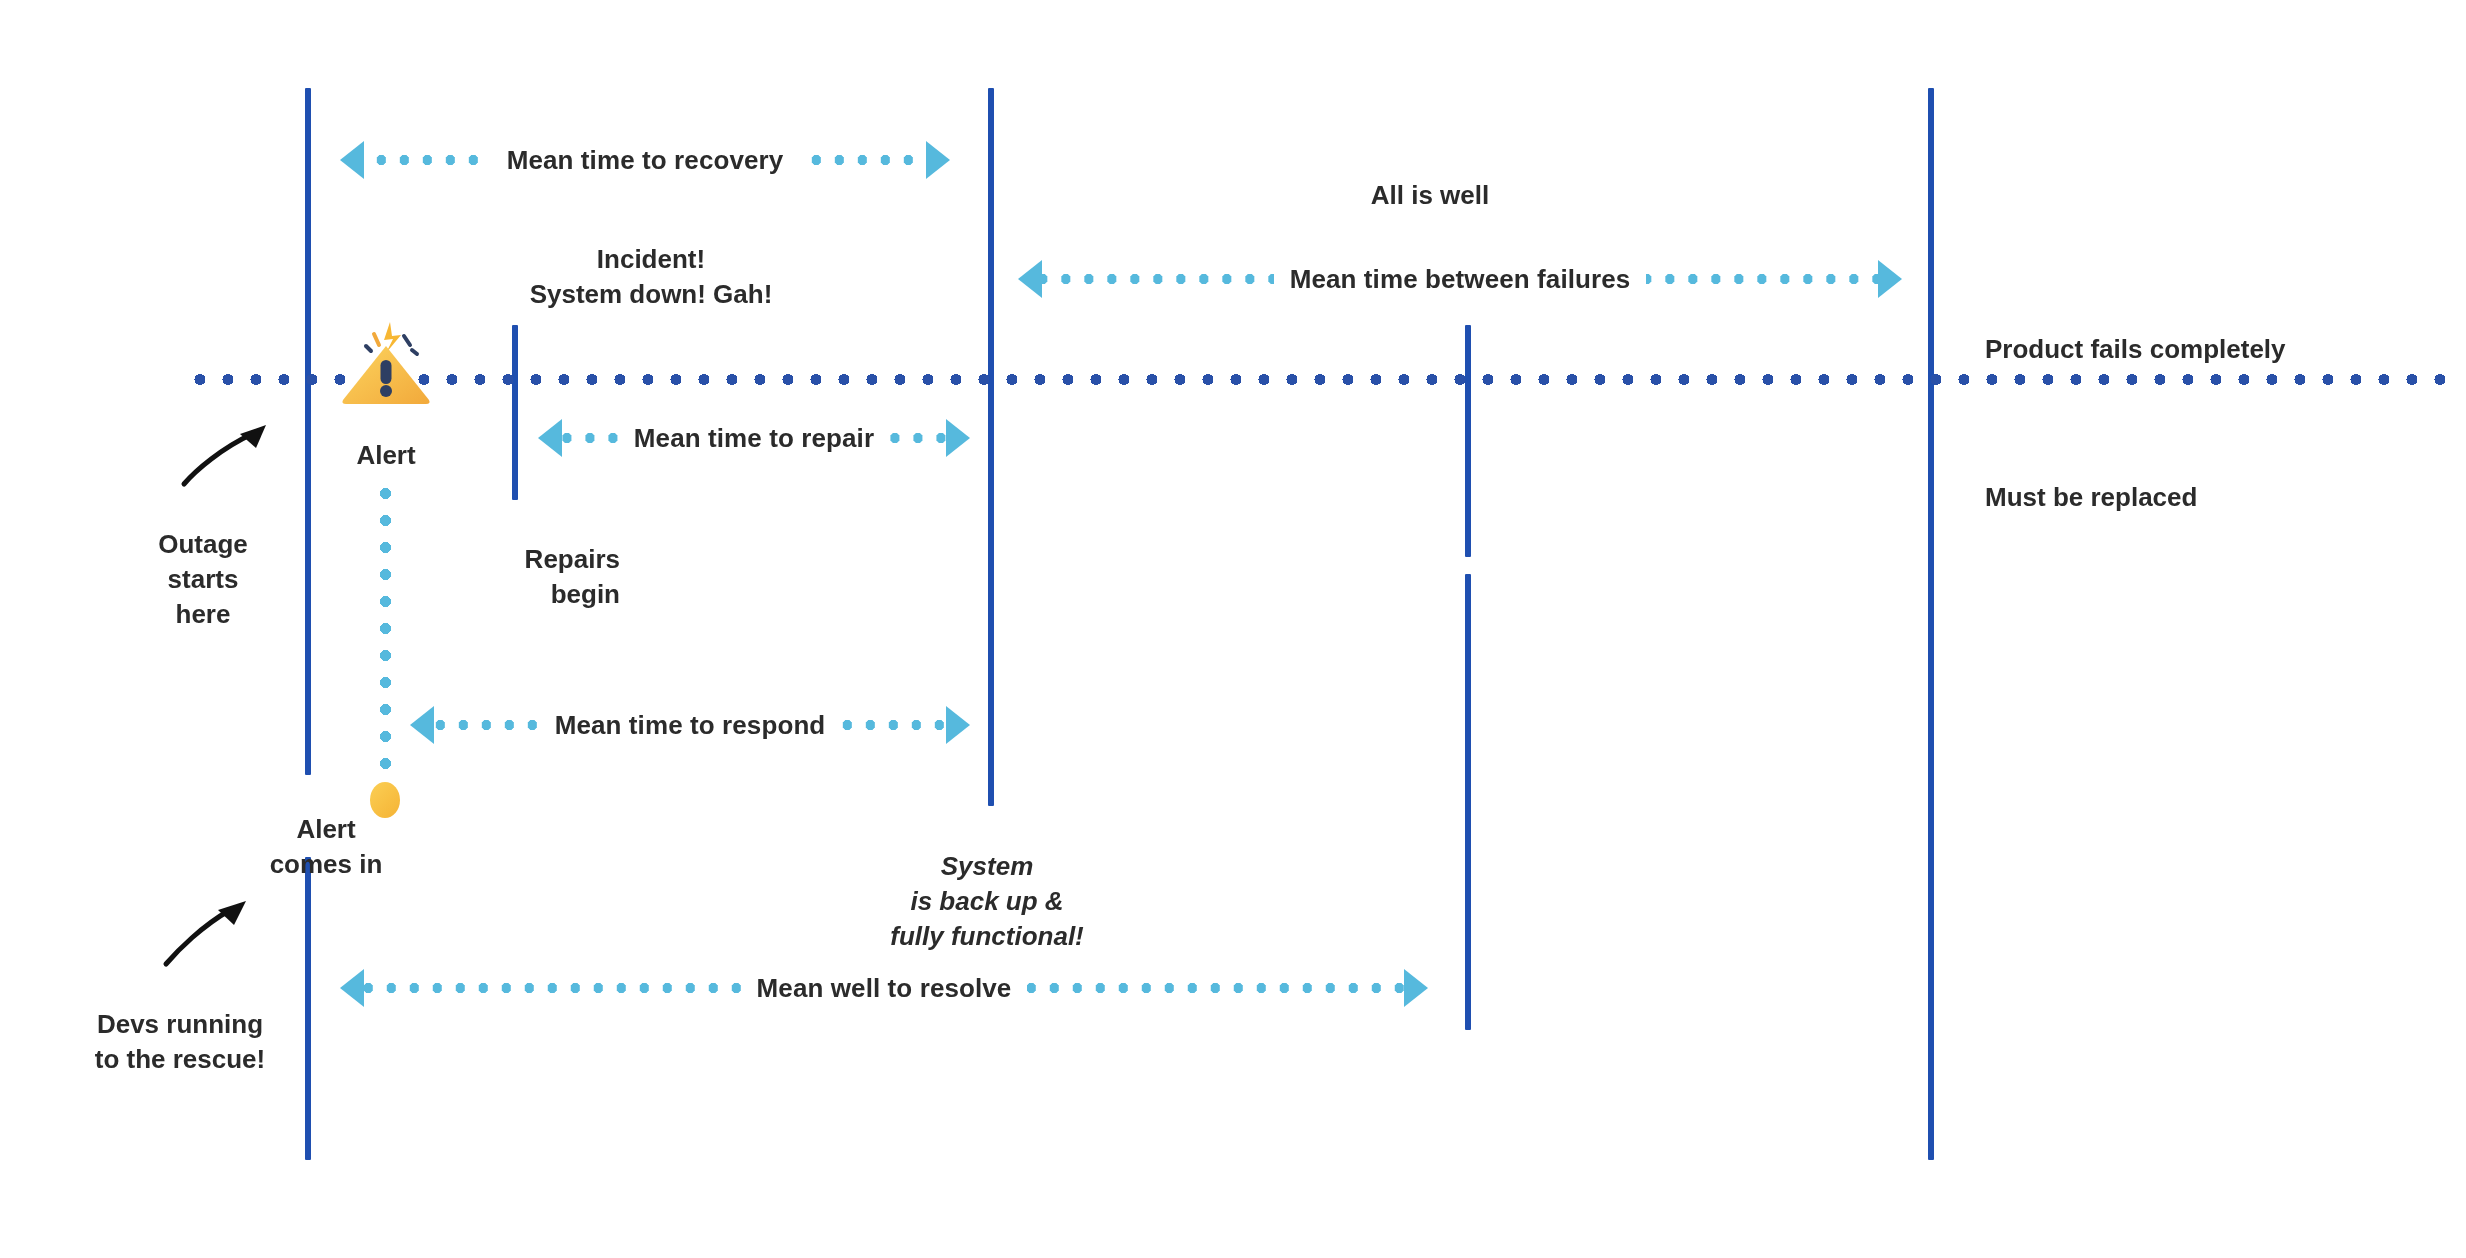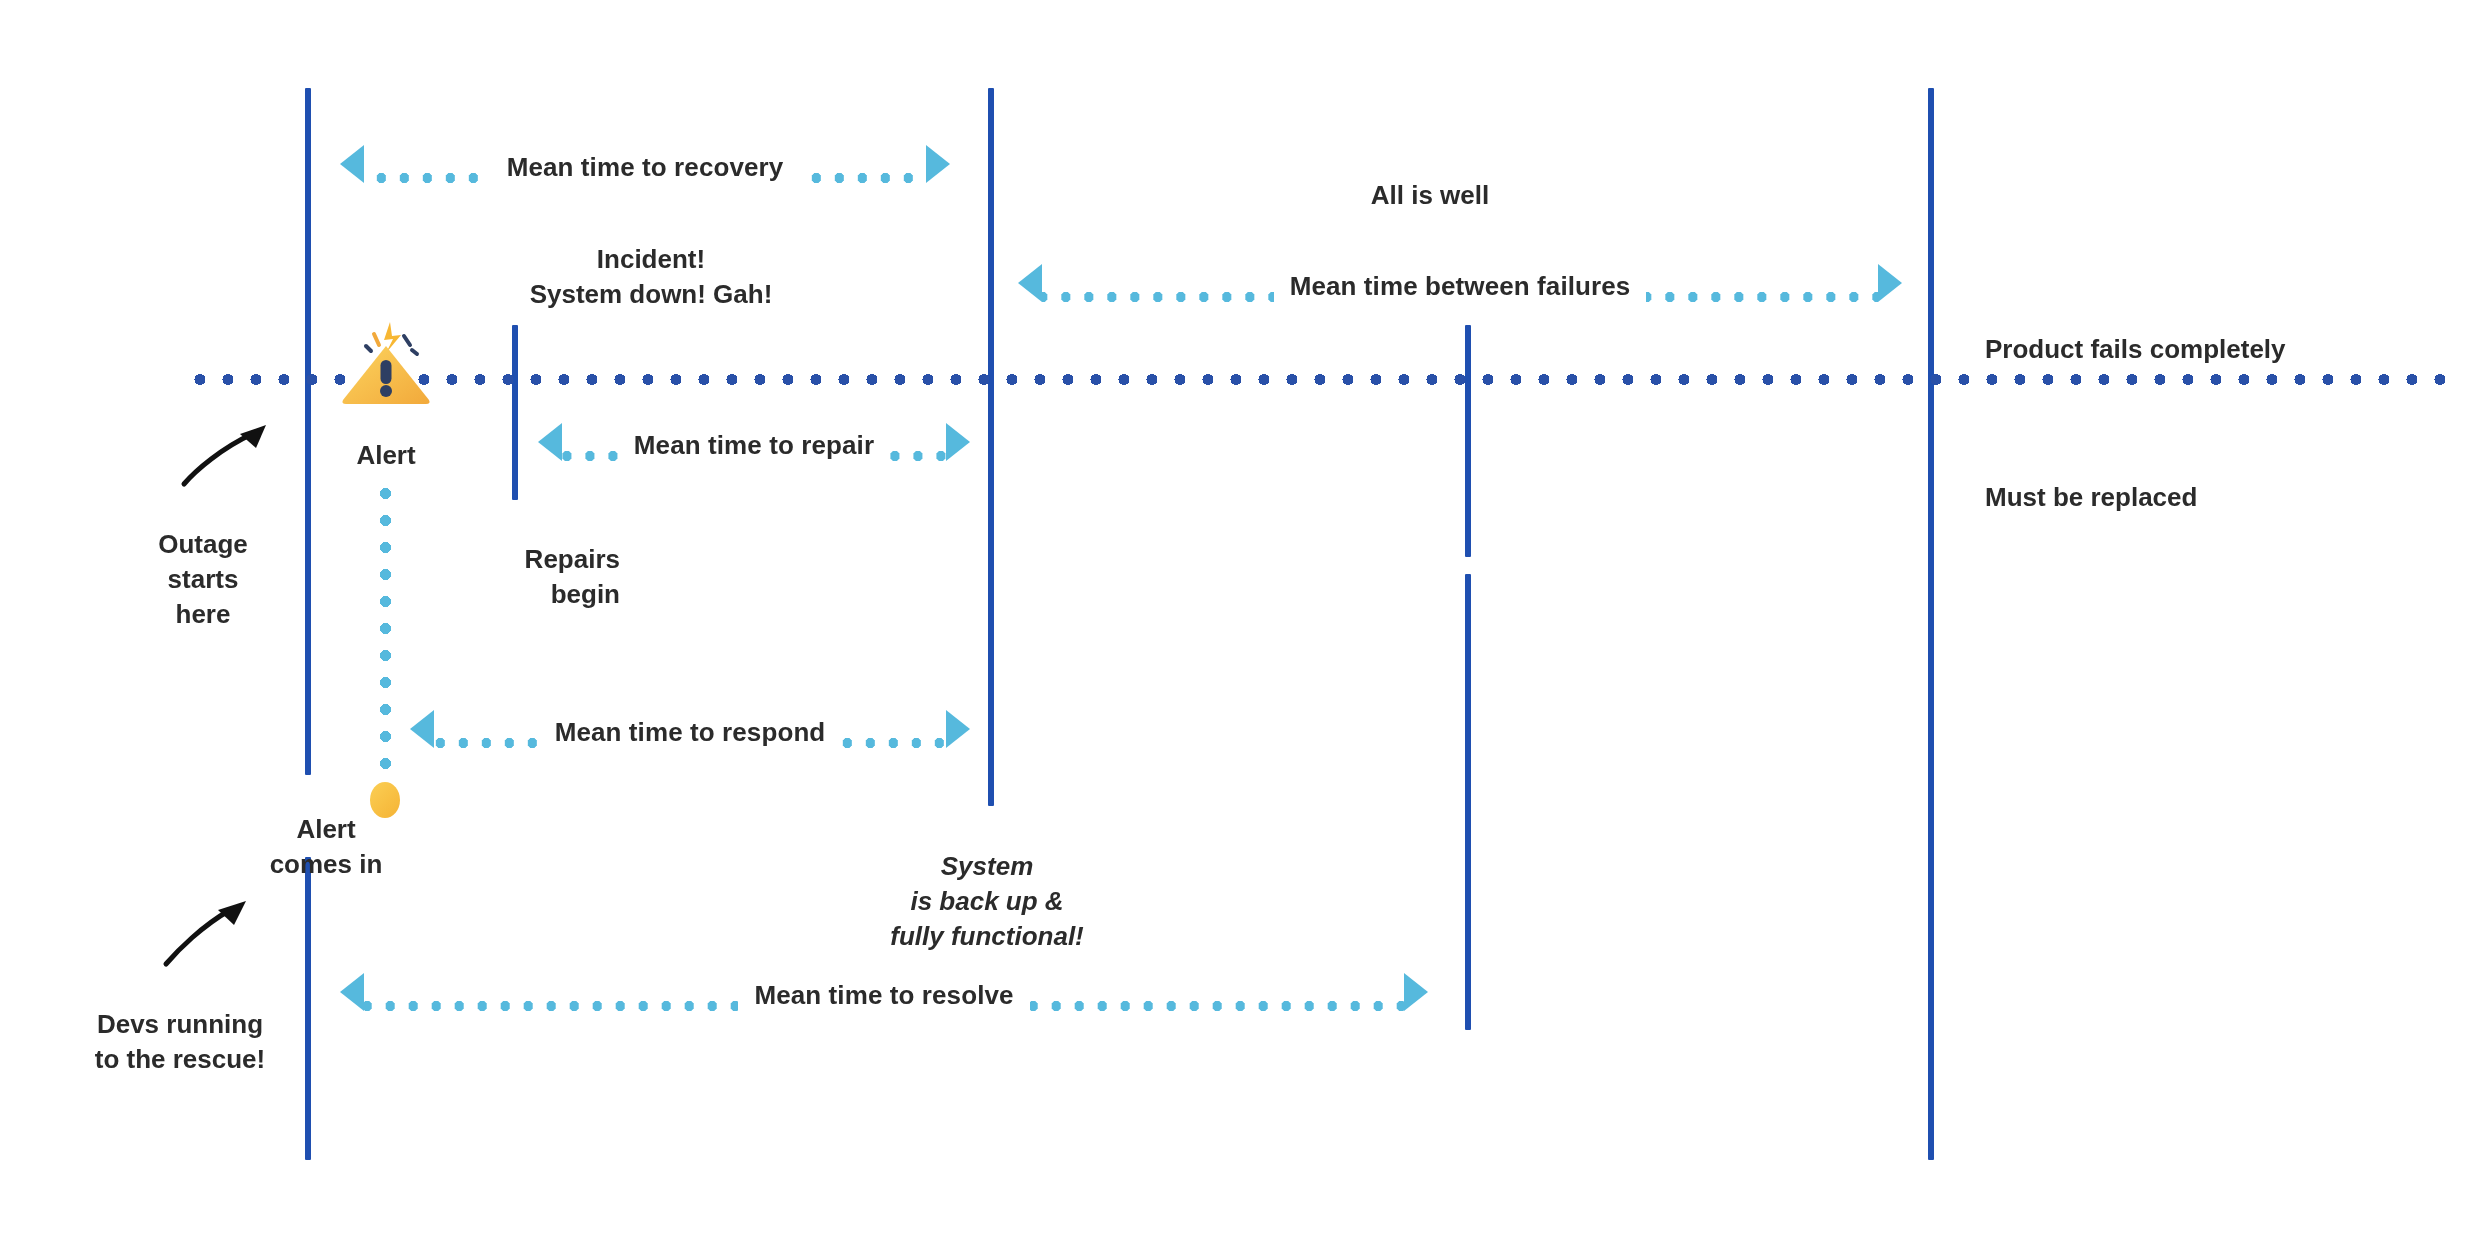--- a/index.html
+++ b/index.html
@@ -22,21 +22,21 @@
   }
 
   
   .vdots{
     position:absolute;width:11px;
     background-image:radial-gradient(circle closest-side,#56b9dd 100%,transparent 100%);
     background-size:11px 27px;background-repeat:repeat-y;
   }
 
   
-  .measure{position:absolute;display:flex;align-items:flex-end;height:46px;}
+  .measure{position:absolute;display:flex;align-items:center;height:46px;}
   .measure .seg{
     flex:1 1 auto;height:10px;
     background-image:radial-gradient(circle closest-side,#56b9dd 100%,transparent 100%);
     background-size:23px 10px;background-repeat:repeat-x;background-position:center;
   }
   .measure .lbl{
     flex:0 0 auto;white-space:nowrap;padding:0 16px;
     font-size:26px;font-weight:700;color:#2b2b2b;letter-spacing:.1px;
   }
   .arw{flex:0 0 auto;width:0;height:0;}
@@ -135,21 +135,21 @@
     <span class="arw left"></span>
     <span class="seg"></span>
     <span class="lbl">Mean time to respond</span>
     <span class="seg"></span>
     <span class="arw right"></span>
   </div>
 
   <div class="measure" style="left:340px;top:965px;width:1088px;">
     <span class="arw left"></span>
     <span class="seg"></span>
-    <span class="lbl">Mean time to resolve</span>
+    <span class="lbl">Mean well to resolve</span>
     <span class="seg"></span>
     <span class="arw right"></span>
   </div>
 
 
   <div class="note c" style="left:441px;top:205px;width:420px;white-space:pre-line;">Incident!
 System down! Gah!</div>
 
   <div class="note c" style="left:1270px;top:141px;width:320px;">All is well</div>
 

